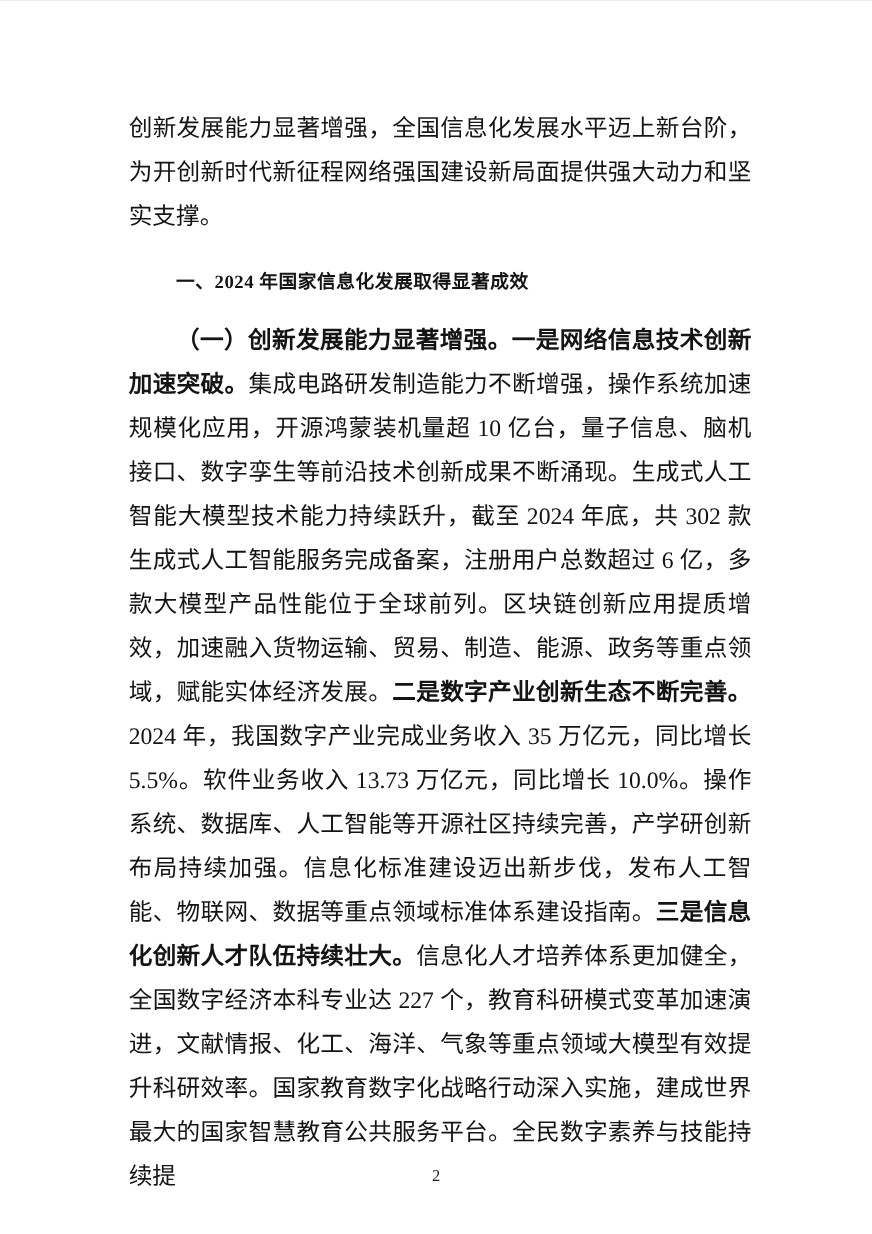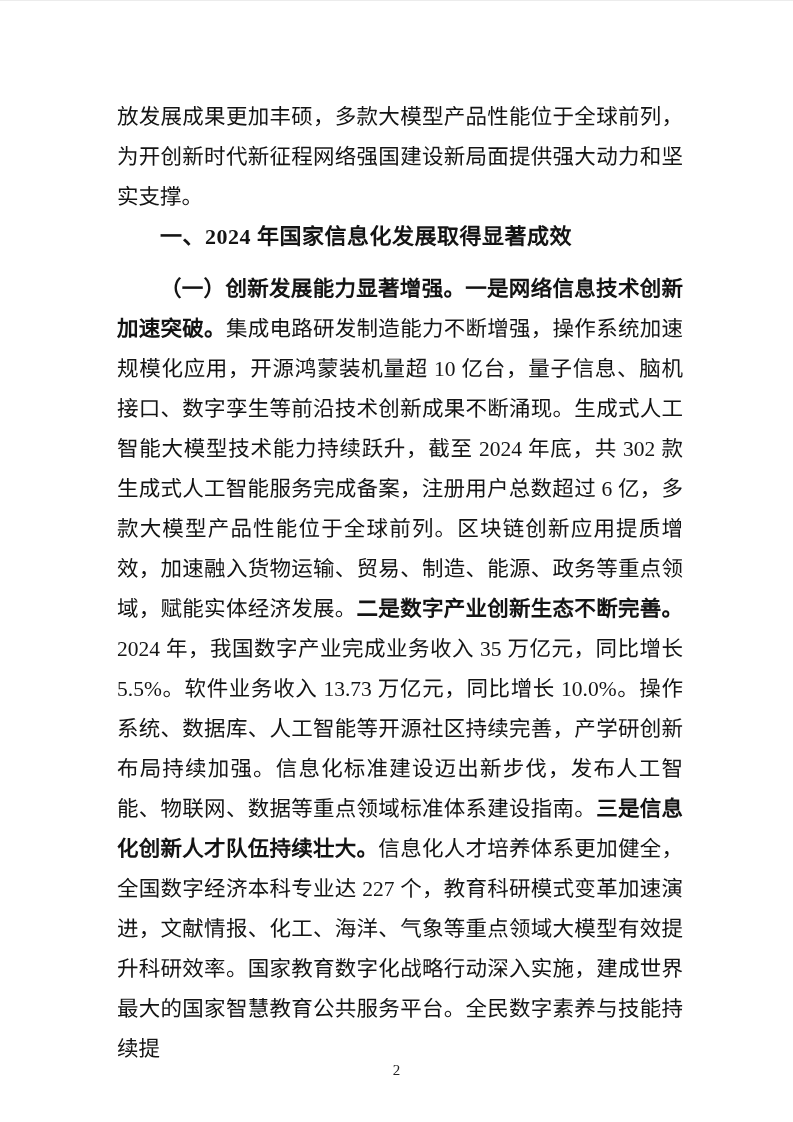--- a/index.html
+++ b/index.html
@@ -29,22 +29,22 @@
     text-justify: inter-character;
   }
   .para {
     margin: 0;
     text-indent: 43px;
   }
   .para.no-indent {
     text-indent: 0;
   }
   .heading {
-    margin: 0 0 12px 0;
-    font-size: 22px;
+    margin: 20px 0 12px 0;
+    font-size: 17px;
     font-weight: 700;
     line-height: 40px;
     text-indent: 43px;
     letter-spacing: 0.5px;
   }
   .bold {
     font-weight: 700;
   }
   .page-number {
     position: absolute;
@@ -56,21 +56,21 @@
     line-height: 20px;
     color: #222222;
   }
 </style>
 </head>
 <body>
 
 <div class="page">
   <div class="content">
 
-    <p class="para no-indent">放发展成果更加丰硕，多款大模型产品性能位于全球前列，为开创新时代新征程网络强国建设新局面提供强大动力和坚实支撑。</p>
+    <p class="para no-indent">创新发展能力显著增强，全国信息化发展水平迈上新台阶，为开创新时代新征程网络强国建设新局面提供强大动力和坚实支撑。</p>
 
     <h2 class="heading">一、2024 年国家信息化发展取得显著成效</h2>
 
     <p class="para"><span class="bold">（一）创新发展能力显著增强。一是网络信息技术创新加速突破。</span><span>集成电路研发制造能力不断增强，操作系统加速规模化应用，开源鸿蒙装机量超 10 亿台，量子信息、脑机接口、数字孪生等前沿技术创新成果不断涌现。生成式人工智能大模型技术能力持续跃升，截至 2024 年底，共 302 款生成式人工智能服务完成备案，注册用户总数超过 6 亿，多款大模型产品性能位于全球前列。区块链创新应用提质增效，加速融入货物运输、贸易、制造、能源、政务等重点领域，赋能实体经济发展。</span><span class="bold">二是数字产业创新生态不断完善。</span><span>2024 年，我国数字产业完成业务收入 35 万亿元，同比增长 5.5%。软件业务收入 13.73 万亿元，同比增长 10.0%。操作系统、数据库、人工智能等开源社区持续完善，产学研创新布局持续加强。信息化标准建设迈出新步伐，发布人工智能、物联网、数据等重点领域标准体系建设指南。</span><span class="bold">三是信息化创新人才队伍持续壮大。</span><span>信息化人才培养体系更加健全，全国数字经济本科专业达 227 个，教育科研模式变革加速演进，文献情报、化工、海洋、气象等重点领域大模型有效提升科研效率。国家教育数字化战略行动深入实施，建成世界最大的国家智慧教育公共服务平台。全民数字素养与技能持续提</span></p>
 
   </div>
 
   <div class="page-number">2</div>
 </div>
 

